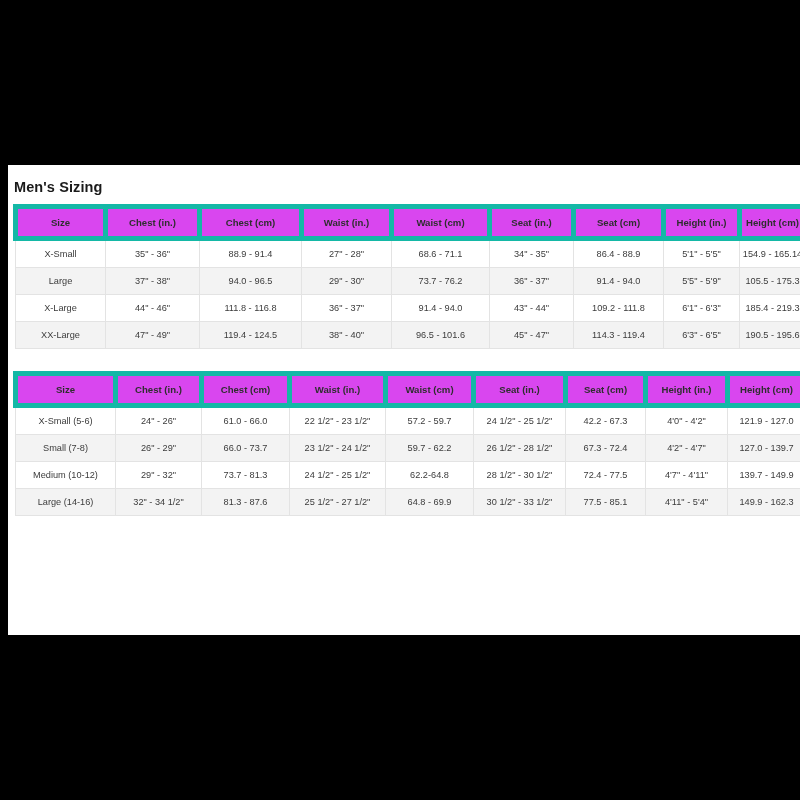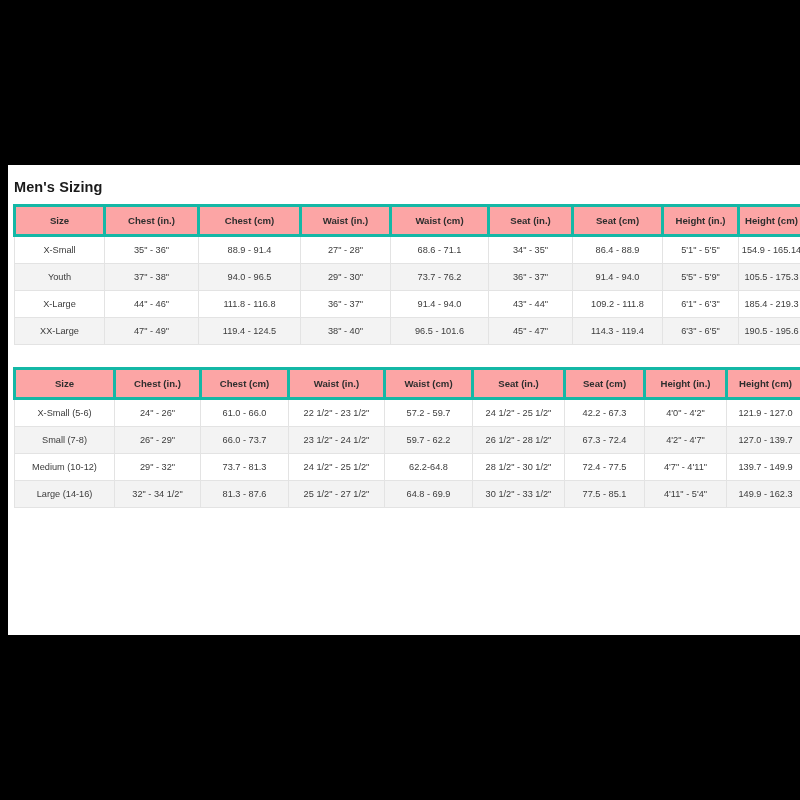--- a/index.html
+++ b/index.html
@@ -41,27 +41,27 @@
     text-align: center;
     color: #3b3b3b;
     font-size: 9.2px;
     padding: 0;
     height: 26px;
     line-height: 26px;
     overflow: hidden;
     white-space: nowrap;
   }
   table.size-table thead th {
-    background: #fca5a5;
+    background: #d946ef;
     font-weight: bold;
     font-size: 9.6px;
     color: #2e2e2e;
     height: 27px;
     line-height: 27px;
-    border: 3px solid #14b8a6;
+    border: 5px solid #14b8a6;
   }
   table.size-table tbody tr.alt td {
     background: #f3f3f3;
   }
   table.size-table tbody tr td {
     background: #ffffff;
   }
   .spacer {
     height: 22px;
   }
@@ -124,21 +124,21 @@
         <td>35" - 36"</td>
         <td>88.9 - 91.4</td>
         <td>27" - 28"</td>
         <td>68.6 - 71.1</td>
         <td>34" - 35"</td>
         <td>86.4 - 88.9</td>
         <td>5'1" - 5'5"</td>
         <td>154.9 - 165.14</td>
       </tr>
       <tr class="alt">
-        <td>Youth</td>
+        <td>Large</td>
         <td>37" - 38"</td>
         <td>94.0 - 96.5</td>
         <td>29" - 30"</td>
         <td>73.7 - 76.2</td>
         <td>36" - 37"</td>
         <td>91.4 - 94.0</td>
         <td>5'5" - 5'9"</td>
         <td>105.5 - 175.3</td>
       </tr>
       <tr>

